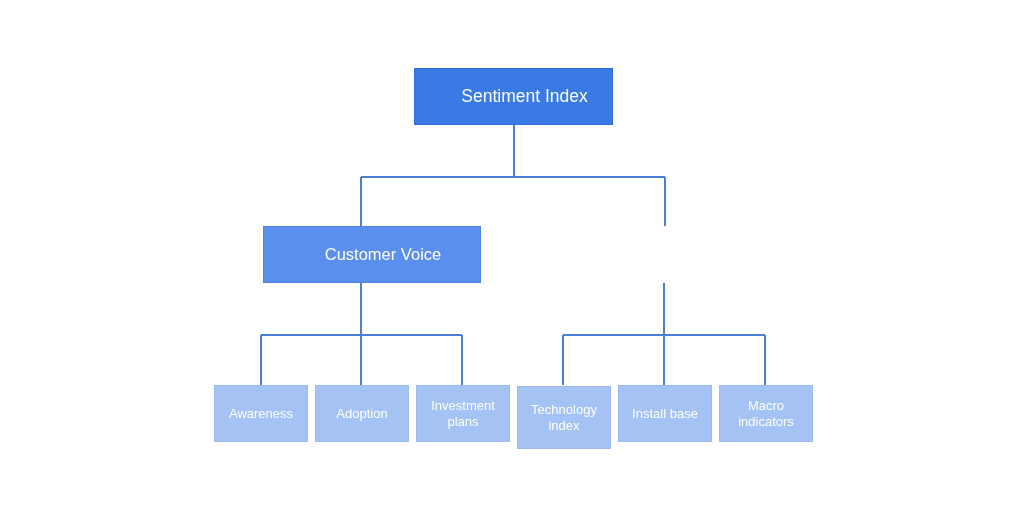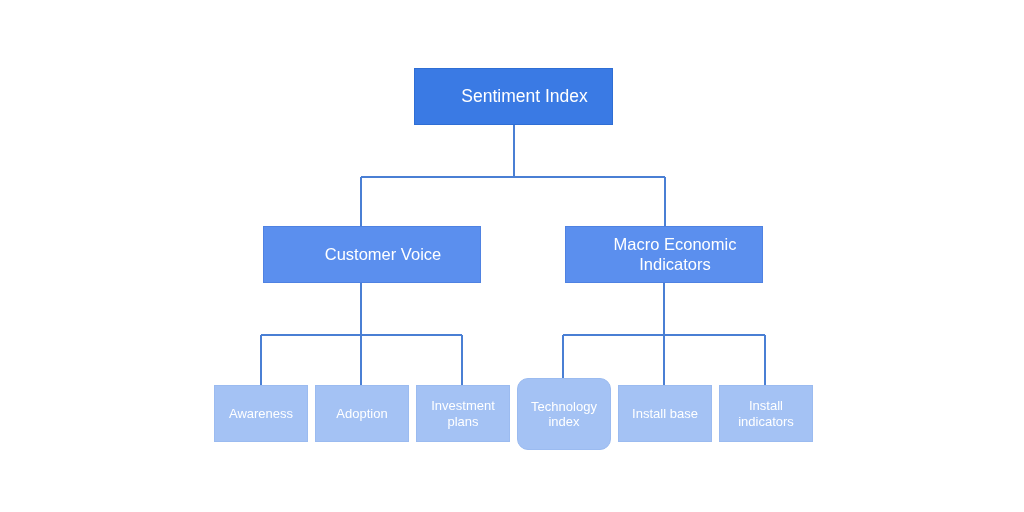--- a/index.html
+++ b/index.html
@@ -85,45 +85,41 @@
   </svg>
 
   <div class="node root" style="left:414px; top:68px; width:199px; height:57px;">
     <span>Sentiment Index</span>
   </div>
 
   <div class="node branch" style="left:263px; top:226px; width:218px; height:57px;">
     <span>Customer Voice</span>
   </div>
 
-  <div class="node branch" style="left:565px; top:226px; width:198px; height:57px;">
-    <span>Macro Economic
-Indicators</span>
-  </div>
 
   <div class="node leaf" style="left:214px; top:385px; width:94px; height:57px;justify-content:center;">
     <span>Awareness</span>
   </div>
 
   <div class="node leaf" style="left:416px; top:385px; width:94px; height:57px;">
     <span>Investment
 plans</span>
   </div>
 
   <div class="node leaf" style="left:315px; top:385px; width:94px; height:57px;">
     <span>Adoption</span>
   </div>
 
-  <div class="node leaf" style="left:517px; top:378px; width:94px; height:72px;border-radius:11px;">
+  <div class="node leaf" style="left:517px; top:386px; width:94px; height:63px;">
     <span>Technology
 index</span>
   </div>
 
   <div class="node leaf" style="left:618px; top:385px; width:94px; height:57px;">
     <span>Install base</span>
   </div>
 
   <div class="node leaf" style="left:719px; top:385px; width:94px; height:57px;">
-    <span>Install
+    <span>Macro
 indicators</span>
   </div>
 
 </div>
 
 </body></html>

